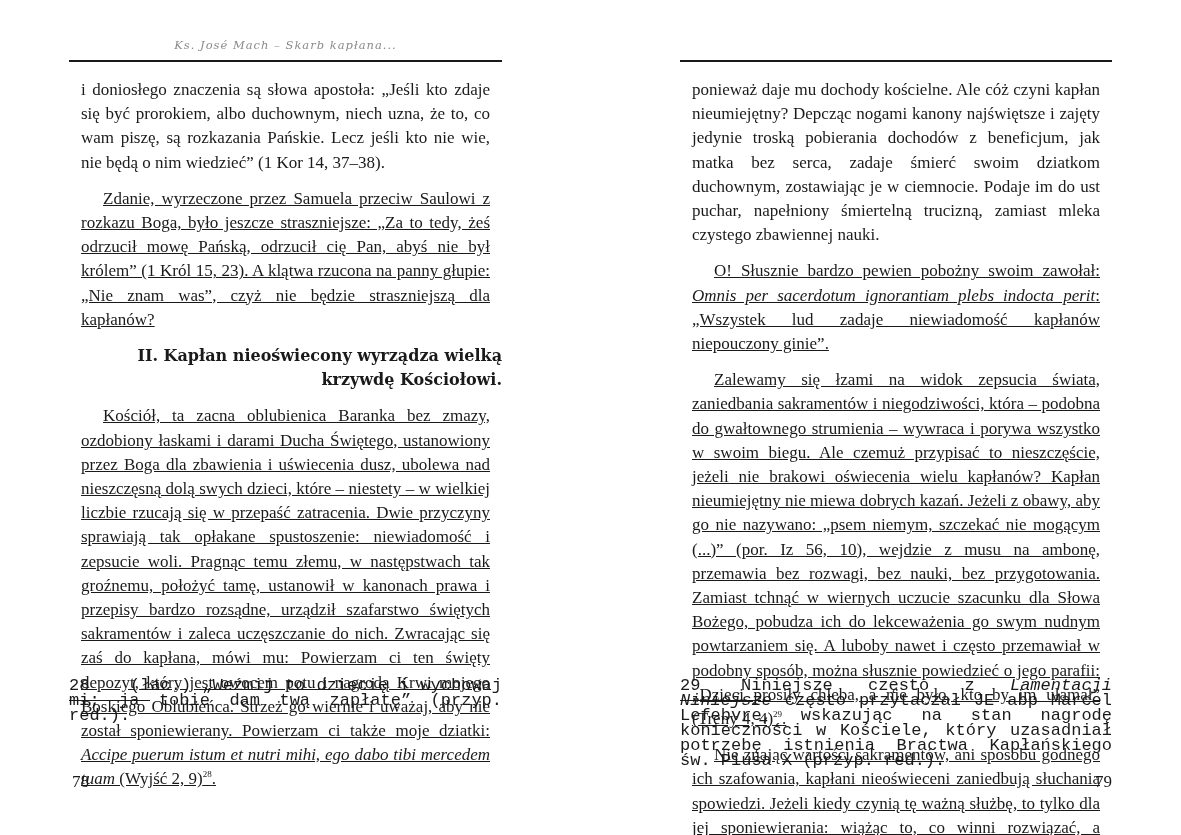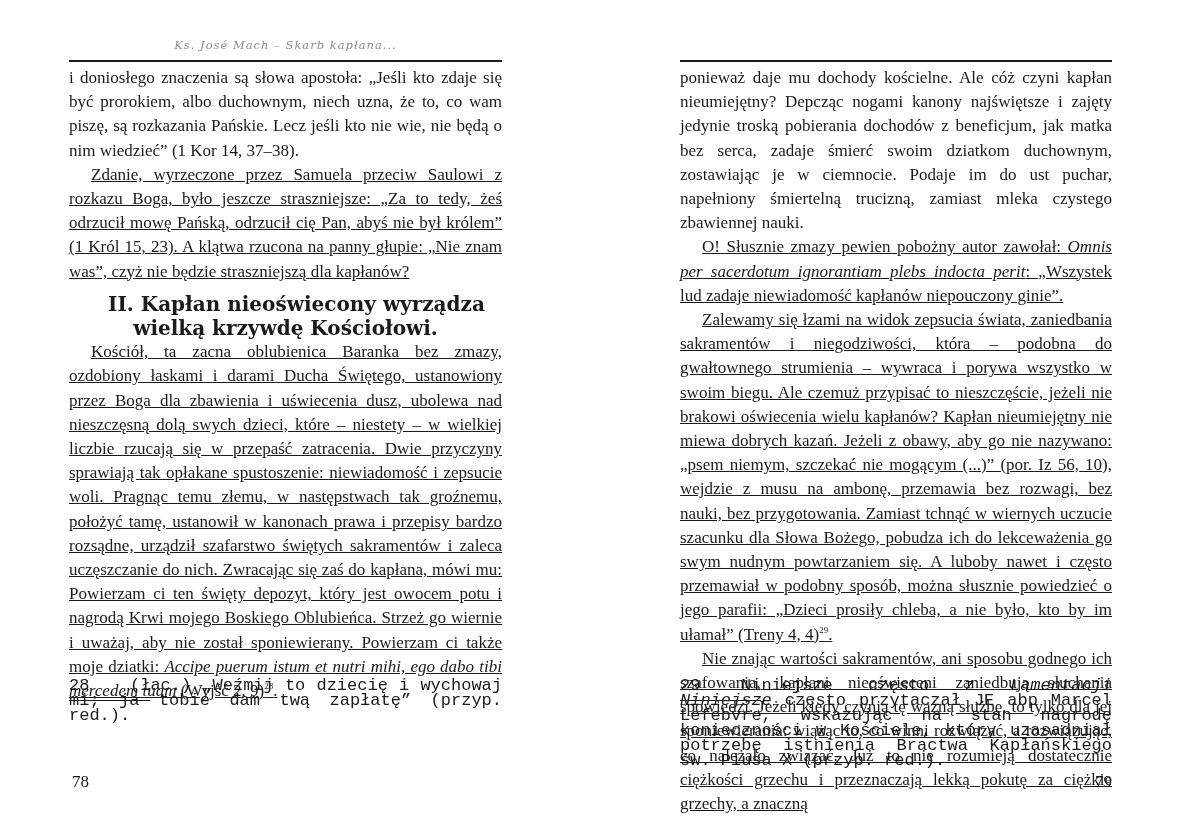--- a/index.html
+++ b/index.html
@@ -22,27 +22,27 @@
   .header-rule {
     position: absolute; top: 60px; left: 0; right: 0;
     height: 2px; background: #1a1a1a;
   }
   .body-text {
     position: absolute; top: 66px; left: 0; right: 0;
     font-family: "Liberation Serif", "DejaVu Serif", serif;
     font-size: 17px; line-height: 24.2px;
     text-align: justify;
   }
-  .body-text p { margin: 0; text-indent: 0; }
+  .body-text p { margin: 12px; text-indent: 0; }
   .body-text p.indent { text-indent: 22px; text-decoration: underline; }
   .body-text h2 {
     margin: 8px 0 0 0;
     font-family: "DejaVu Serif", serif;
-    font-size: 20px; line-height: 24.2px; font-weight: bold;
-    text-indent: 22px; text-align: center;
+    font-size: 16px; line-height: 24.2px; font-weight: bold;
+    text-indent: 22px; text-align: right;
   }
   .body-text em { font-style: italic; }
   sup { font-size: 9px; line-height: 0; vertical-align: super; }
 
   .footnote-rule {
     position: absolute; top: 700px; left: 0; width: 81px;
     height: 1px; background: #1a1a1a;
   }
   .footnote {
     position: absolute; top: 678px; left: 0; right: 0;
@@ -71,20 +71,20 @@
   </div>
   <div class="footnote-rule"></div>
   <div class="footnote"><span class="fn-num">28</span><span>(łac.) „Weźmij to dziecię i wychowaj mi; ja tobie dam twą zapłatę” (przyp. red.).</span></div>
   <div class="page-number">78</div>
 </div>
 
 <div class="page right">
   <div class="header-rule"></div>
   <div class="body-text">
     <p>ponieważ daje mu dochody kościelne. Ale cóż czyni kapłan nieumiejętny? Depcząc nogami kanony najświętsze i zajęty jedynie troską pobierania dochodów z beneficjum, jak matka bez serca, zadaje śmierć swoim dziatkom duchownym, zostawiając je w ciemnocie. Podaje im do ust puchar, napełniony śmiertelną trucizną, zamiast mleka czystego zbawiennej nauki.</p>
-    <p class="indent"><span>O! Słusznie zmazy pewien pobożny autor zawołał: </span><em>Omnis per sacerdotum ignorantiam plebs indocta perit</em><span>: „Wszystek lud zadaje niewiadomość kapłanów niepouczony ginie”.</span></p>
+    <p class="indent"><span>O! Słusznie bardzo pewien pobożny swoim zawołał: </span><em>Omnis per sacerdotum ignorantiam plebs indocta perit</em><span>: „Wszystek lud zadaje niewiadomość kapłanów niepouczony ginie”.</span></p>
     <p class="indent"><span>Zalewamy się łzami na widok zepsucia świata, zaniedbania sakramentów i niegodziwości, która – podobna do gwałtownego strumienia – wywraca i porywa wszystko w swoim biegu. Ale czemuż przypisać to nieszczęście, jeżeli nie brakowi oświecenia wielu kapłanów? Kapłan nieumiejętny nie miewa dobrych kazań. Jeżeli z obawy, aby go nie nazywano: „psem niemym, szczekać nie mogącym (...)” (por. Iz 56, 10), wejdzie z musu na ambonę, przemawia bez rozwagi, bez nauki, bez przygotowania. Zamiast tchnąć w wiernych uczucie szacunku dla Słowa Bożego, pobudza ich do lekceważenia go swym nudnym powtarzaniem się. A luboby nawet i często przemawiał w podobny sposób, można słusznie powiedzieć o jego parafii: „Dzieci prosiły chleba, a nie było, kto by im ułamał” (Treny 4, 4)</span><sup>29</sup><span>.</span></p>
     <p class="indent">Nie znając wartości sakramentów, ani sposobu godnego ich szafowania, kapłani nieoświeceni zaniedbują słuchania spowiedzi. Jeżeli kiedy czynią tę ważną służbę, to tylko dla jej sponiewierania: wiążąc to, co winni rozwiązać, a rozwiązując, co należało związać. Już to nie rozumieją dostatecznie ciężkości grzechu i przeznaczają lekką pokutę za ciężkie grzechy, a znaczną</p>
   </div>
   <div class="footnote-rule"></div>
   <div class="footnote"><span class="fn-num">29</span><span>Niniejsze często z </span><em>Lamentacji Niniejsze</em><span> często przytaczał JE abp Marcel Lefebvre, wskazując na stan nagrodę konieczności w Kościele, który uzasadniał potrzebę istnienia Bractwa Kapłańskiego św. Piusa X (przyp. red.).</span></div>
   <div class="page-number">79</div>
 </div>
 
 </body></html>

